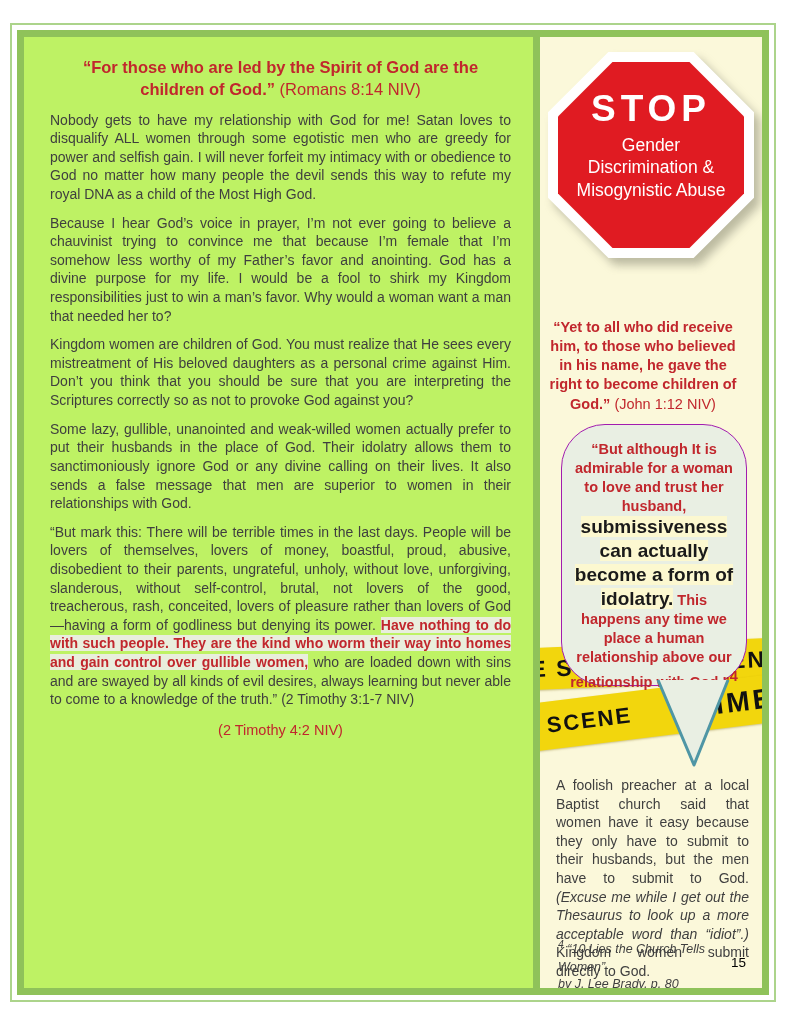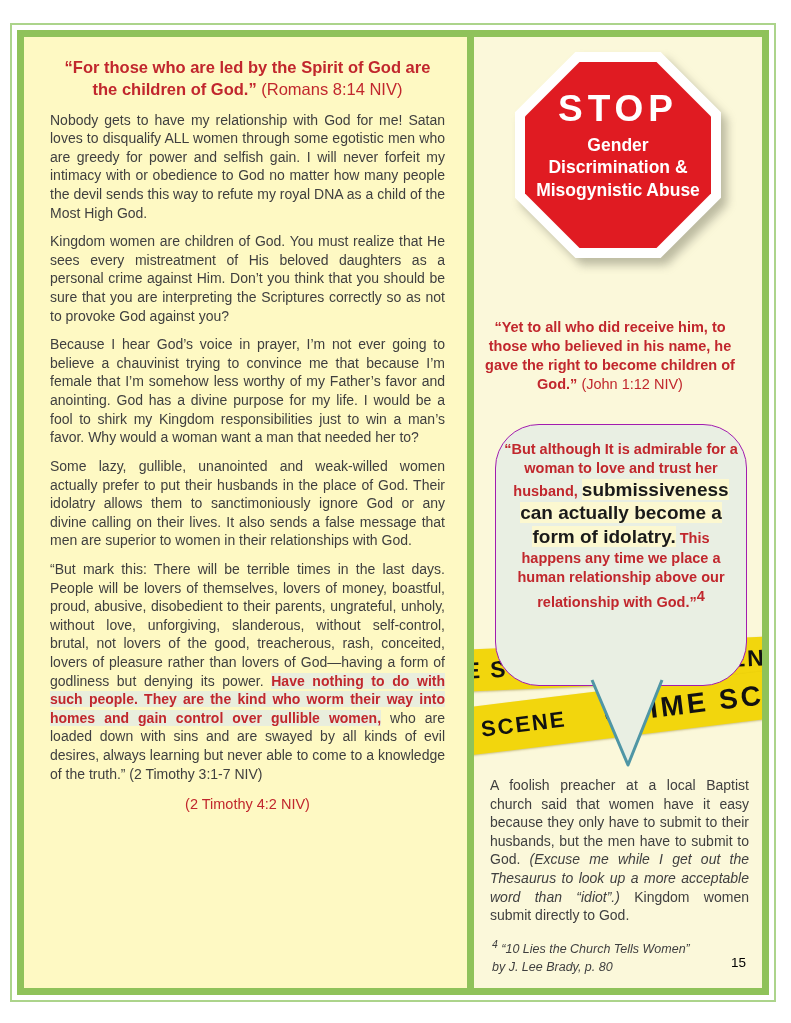--- a/index.html
+++ b/index.html
@@ -5,41 +5,41 @@
   * { margin:0; padding:0; box-sizing:border-box; }
   html,body { background:#ffffff; }
   body { font-family:"Liberation Sans", sans-serif; }
   .page { position:relative; width:791px; height:1023px; background:#ffffff; overflow:hidden; }
 
   .outer-frame { position:absolute; left:10px; top:23px; width:766px; height:979px;
                  border:2px solid #ACD48B; }
   .inner-frame { position:absolute; left:17px; top:30px; width:752px; height:965px;
                  border:7px solid #8FC25A; background:#ffffff; display:flex; }
 
-  .left-col { width:443px; height:100%; background:#fef9c3; padding:14px 22px 0 26px; overflow:hidden; }
+  .left-col { width:509px; height:100%; background:#bef264; padding:14px 22px 0 26px; overflow:hidden; }
   .divider  { width:7px; height:100%; background:#8FC25A; flex:none; }
   .right-col{ flex:1; height:100%; background:#FBF8DA; position:relative; overflow:hidden; }
   .quote-head { text-align:center; font-weight:bold; font-size:16.5px; line-height:1.32; color:#C1272D; margin:6px 0 10px 0; }
   .cite { font-weight:normal; }
   p.body { font-size:14px; line-height:1.33; color:#3F3F3F; text-align:justify; margin:10px 0; }
   .quote-block { text-align:center; font-weight:bold; font-size:15.5px; line-height:1.3; color:#C1272D; margin:12px 6px; }
   .quote-block .cite-line { font-weight:normal; font-size:14.5px; margin-top:3px; }
   .hl-red { color:#C1272D; font-weight:bold; background:#E9EEDD; }
 
   
   .stop-wrap { position:absolute; top:15px; left:50%; transform:translateX(-50%);
                filter:drop-shadow(6px 7px 5px rgba(110,110,90,.45)); z-index:2; }
   .stop-outer { width:206px; height:206px; background:#ffffff;
                 clip-path:polygon(29.3% 0,70.7% 0,100% 29.3%,100% 70.7%,70.7% 100%,29.3% 100%,0 70.7%,0 29.3%);
                 display:flex; align-items:center; justify-content:center; }
   .stop-inner { width:186px; height:186px; background:#E01B22;
                 clip-path:polygon(29.3% 0,70.7% 0,100% 29.3%,100% 70.7%,70.7% 100%,29.3% 100%,0 70.7%,0 29.3%);
                 color:#ffffff; text-align:center; }
   .stop-title { font-size:37px; font-weight:bold; letter-spacing:5px; margin-top:26px;text-align:center; }
-  .stop-sub { font-size:17.5px; font-weight:bold; line-height:1.28; width:172px; margin:4px auto 0 auto; }
+  .stop-sub { font-size:17.5px; font-weight:normal; line-height:1.28; width:172px; margin:4px auto 0 auto; }
 
   .quote-john { position:absolute; top:281px; left:8px; right:24px; text-align:center;
                 font-weight:bold; font-size:14.5px; line-height:1.32; color:#C1272D; z-index:2; }
 
   .bubble { position:absolute; top:387px; left:21px; right:15px; height:262px;
             background:#E9EFE3; border:1px solid #a21caf; border-radius:44px;
             padding:15px 8px 0 8px; text-align:center; z-index:2; }
   .bubble .b-red { color:#C1272D; font-weight:bold; font-size:14.5px; line-height:1.3; }
   .bubble .b-black { color:#1A1A1A; font-weight:bold; font-size:19px; line-height:1.25; background:#FCF8D0; }
   .bubble sup { font-size:10px; }
@@ -69,22 +69,22 @@
   <div class="outer-frame"></div>
   <div class="inner-frame">
 
     <div class="left-col">
       <div class="quote-head">
         <span>“For those who are led by the Spirit of God are the children of God.”</span>
         <span class="cite">(Romans 8:14 NIV)</span>
       </div>
 
       <p class="body">Nobody gets to have my relationship with God for me! Satan loves to disqualify ALL women through some egotistic men who are greedy for power and selfish gain. I will never forfeit my intimacy with or obedience to God no matter how many people the devil sends this way to refute my royal DNA as a child of the Most High God.</p>
+      <p class="body">Because I hear God’s voice in prayer, I’m not ever going to believe a chauvinist trying to convince me that because I’m female that I’m somehow less worthy of my Father’s favor and anointing. God has a divine purpose for my life. I would be a fool to shirk my Kingdom responsibilities just to win a man’s favor. Why would a woman want a man that needed her to?</p>
       <p class="body">Kingdom women are children of God. You must realize that He sees every mistreatment of His beloved daughters as a personal crime against Him. Don’t you think that you should be sure that you are interpreting the Scriptures correctly so as not to provoke God against you?</p>
-      <p class="body">Because I hear God’s voice in prayer, I’m not ever going to believe a chauvinist trying to convince me that because I’m female that I’m somehow less worthy of my Father’s favor and anointing. God has a divine purpose for my life. I would be a fool to shirk my Kingdom responsibilities just to win a man’s favor. Why would a woman want a man that needed her to?</p>
 
 
       <p class="body">Some lazy, gullible, unanointed and weak-willed women actually prefer to put their husbands in the place of God. Their idolatry allows them to sanctimoniously ignore God or any divine calling on their lives. It also sends a false message that men are superior to women in their relationships with God.</p>
 
       <p class="body"><span>“But mark this: There will be terrible times in the last days. People will be lovers of themselves, lovers of money, boastful, proud, abusive, disobedient to their parents, ungrateful, unholy, without love, unforgiving, slanderous, without self-control, brutal, not lovers of the good, treacherous, rash, conceited, lovers of pleasure rather than lovers of God—having a form of godliness but denying its power. </span><span class="hl-red">Have nothing to do with such people. They are the kind who worm their way into homes and gain control over gullible women,</span><span> who are loaded down with sins and are swayed by all kinds of evil desires, always learning but never able to come to a knowledge of the truth.” (2 Timothy 3:1-7 NIV)</span></p>
 
       <div class="quote-block">
         <div class="cite-line">(2 Timothy 4:2 NIV)</div>
       </div>
     </div>

